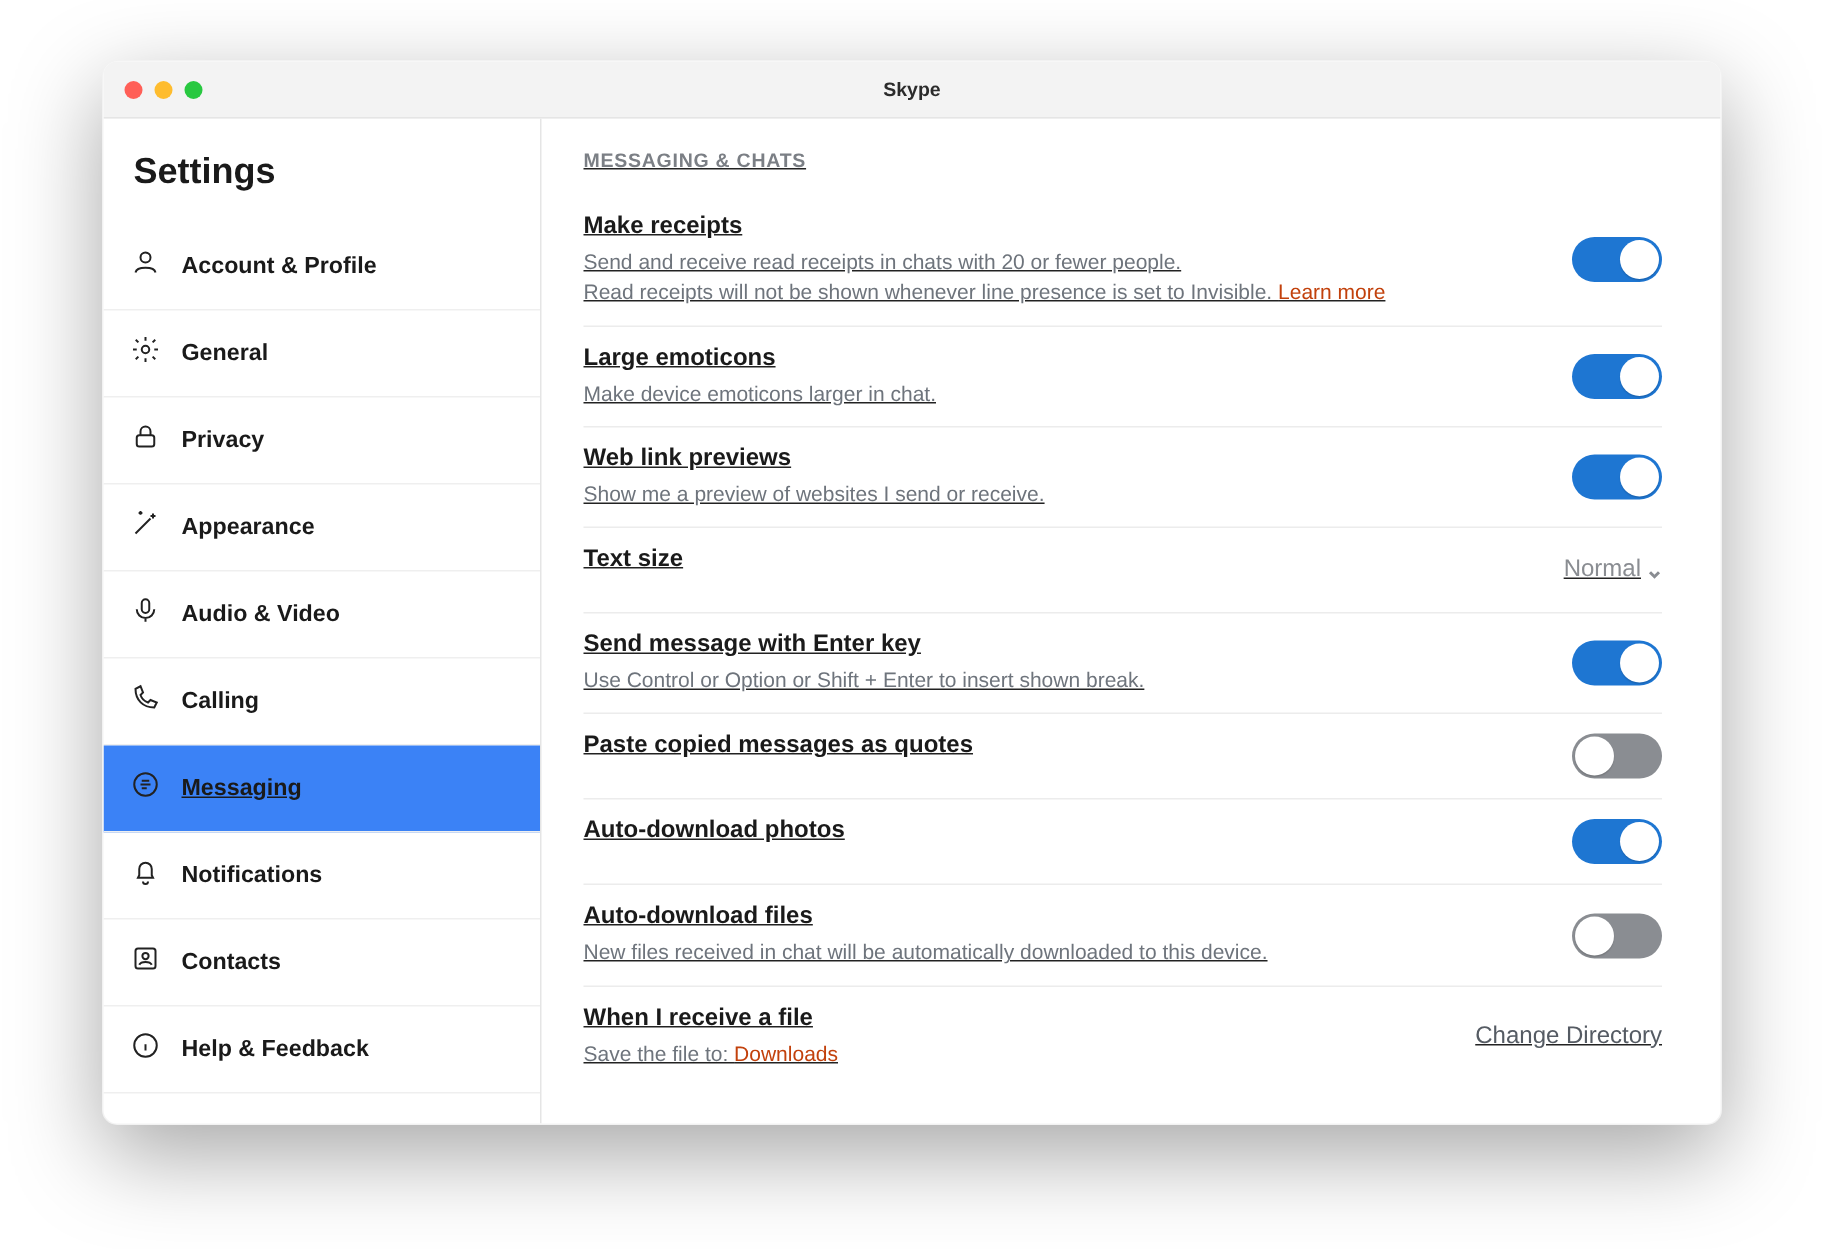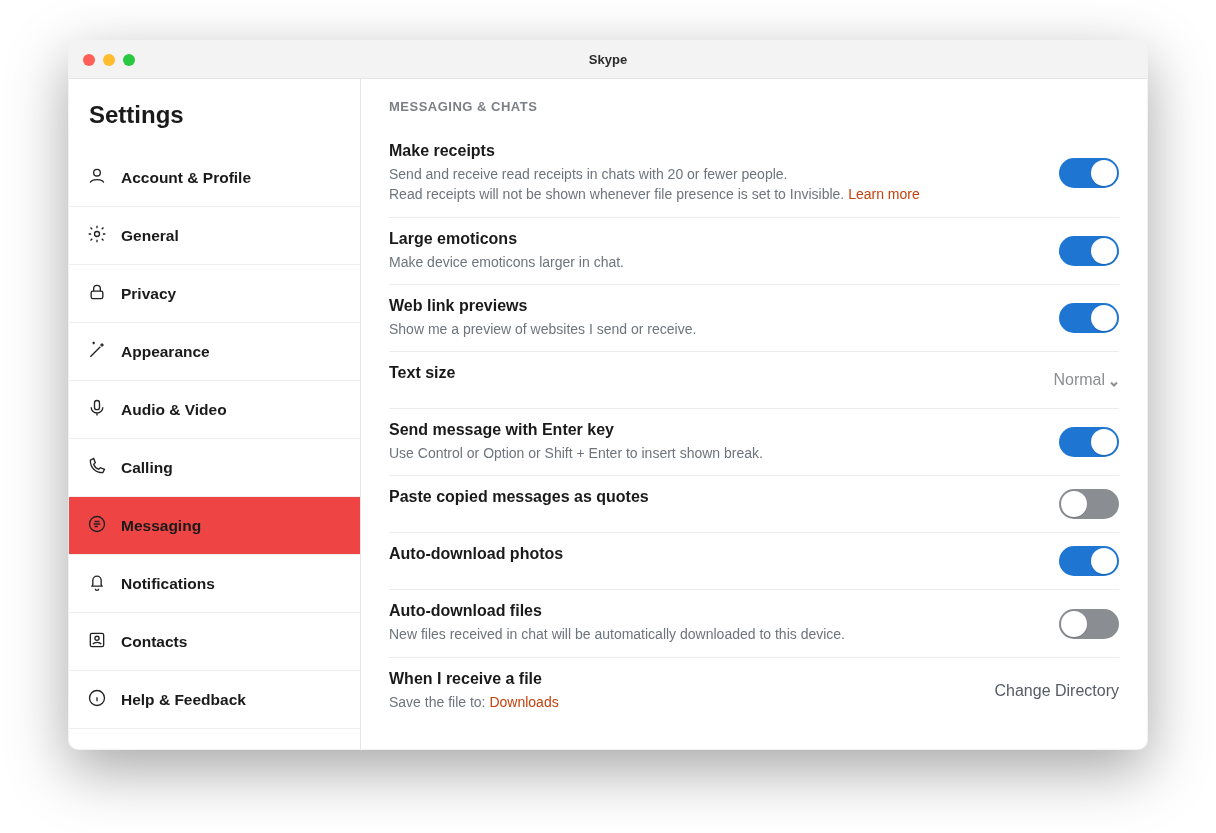--- a/index.html
+++ b/index.html
@@ -45,24 +45,24 @@
     font-size:24px; font-weight:800; color:#1a1a1a;
     padding:0 20px 20px 20px;
   }
   .side-item {
     display:flex; align-items:center; gap:14px;
     height:58px; padding:0 18px;
     font-size:15.5px; font-weight:700; color:#1a1a1a;
     border-bottom:1px solid #efefef;
     cursor:pointer;
   }
-  .side-item.selected { background:#ef4444; }
+  .side-item.selected { background:#3b82f6;text-decoration:underline; }
   .side-item svg { width:20px; height:20px; flex:0 0 20px; stroke:#222; stroke-width:1.6; fill:none; }
   .content {
-    flex:1; overflow:auto; padding:16px 28px 24px 28px;
+    flex:1; overflow:auto; padding:16px 39px 24px 28px;text-decoration:underline;
   }
   .cat-title {
     font-size:13px; font-weight:800; letter-spacing:.5px;
     color:#7b7f85; margin:4px 0 16px 0;
   }
   .row {
     border-bottom:1px solid #ececec;
     display:flex; align-items:flex-start; gap:20px;
     padding:12px 0 12px 0;
   }
@@ -204,21 +204,21 @@
     </div>
 
     <div class="content">
       <div class="cat-title">MESSAGING &amp; CHATS</div>
 
       <div class="row">
         <div class="text">
           <div class="label">Make receipts</div>
           <div class="desc">Send and receive read receipts in chats with 20 or fewer people.</div>
           <div class="desc">
-            <span>Read receipts will not be shown whenever file presence is set to Invisible. </span><a href="#" class="linklike">Learn more</a>
+            <span>Read receipts will not be shown whenever line presence is set to Invisible. </span><a href="#" class="linklike">Learn more</a>
           </div>
         </div>
         <div class="ctrl">
             <div class="toggle on">
               <div class="knob"></div>
             </div>
           </div>
       </div>
 
       <div class="row">

